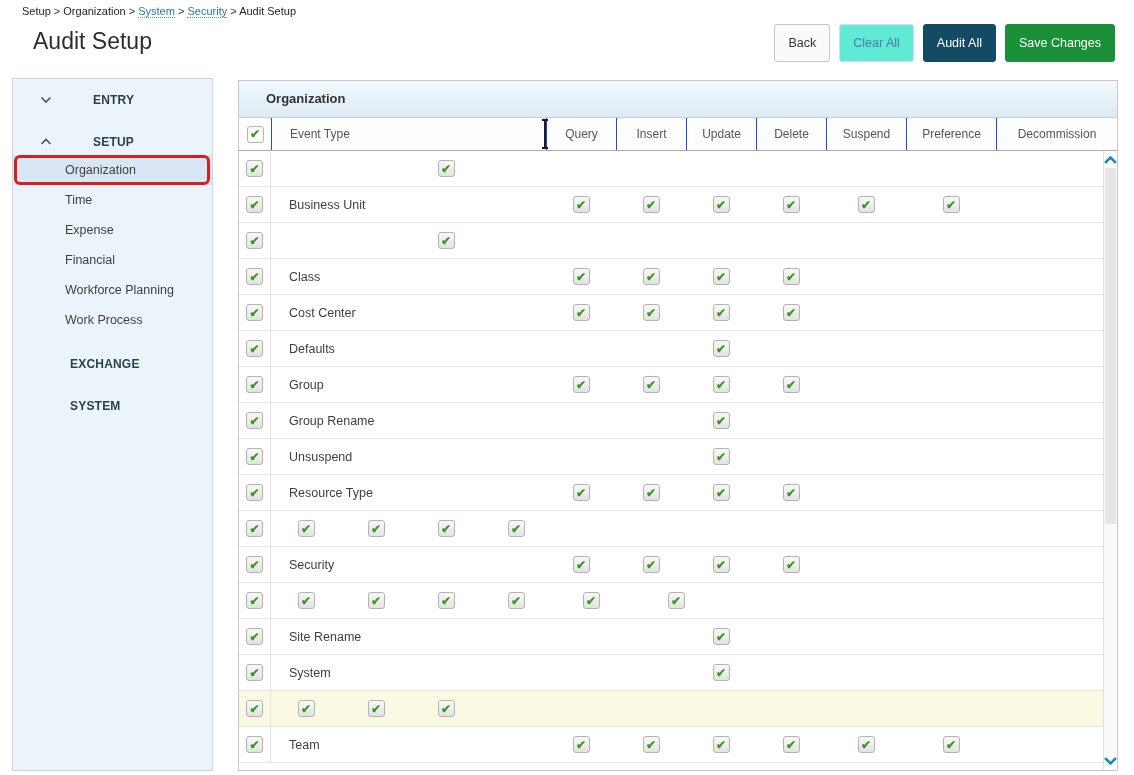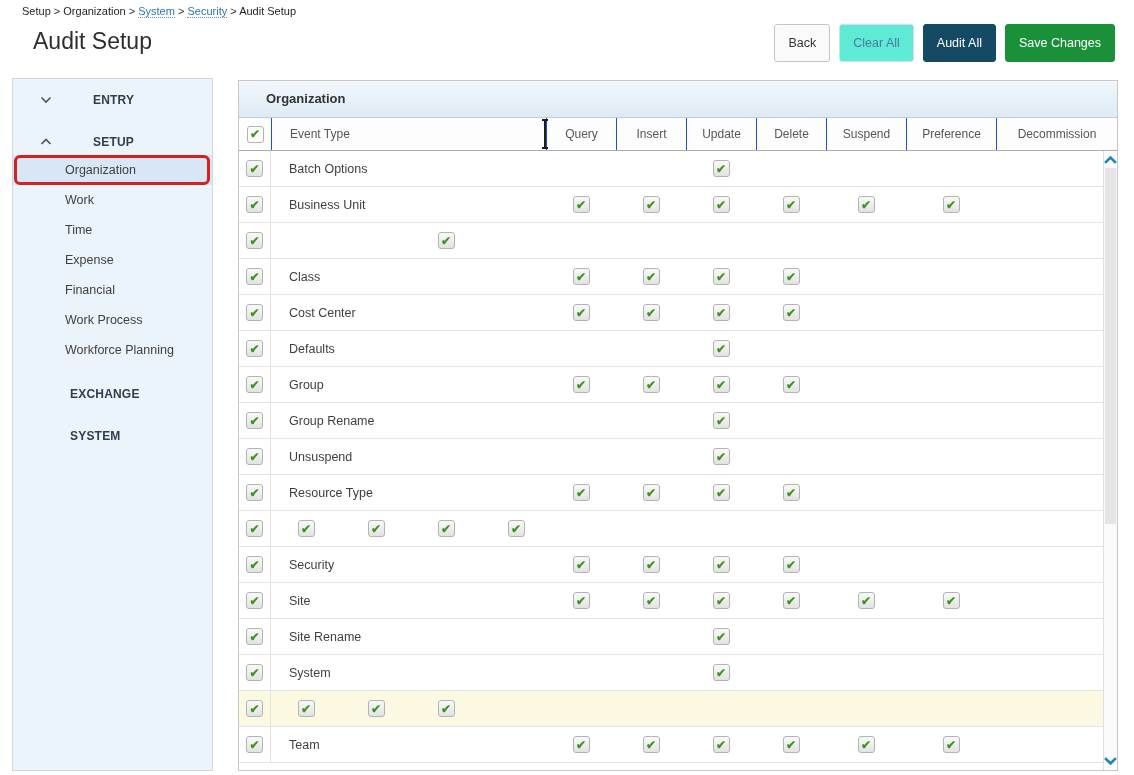--- a/index.html
+++ b/index.html
@@ -104,26 +104,25 @@
       </div>
       <div class="section-row">
         <span class="chev">
           <svg width="12" height="8" viewBox="0 0 12 8">
             <polyline points="1.5,6 6,1.5 10.5,6" fill="none" stroke="#44566b" stroke-width="1.6"></polyline>
           </svg>
         </span>
         <span class="section-label">SETUP</span>
       </div>
       <div class="child selected"><span class="child-label">Organization</span><div class="annotation"></div></div>
-      <div class="child"><span class="child-label">Work</span></div>
       <div class="child"><span class="child-label">Time</span></div>
       <div class="child"><span class="child-label">Expense</span></div>
       <div class="child"><span class="child-label">Financial</span></div>
+      <div class="child"><span class="child-label">Workforce Planning</span></div>
       <div class="child"><span class="child-label">Work Process</span></div>
-      <div class="child"><span class="child-label">Workforce Planning</span></div>
       <div class="section-row">
         <span class="section-label">EXCHANGE</span>
       </div>
       <div class="section-row">
         <span class="section-label">SYSTEM</span>
       </div>
     </aside>
 
   <section class="panel">
     <div class="panel-header">Organization</div>
@@ -144,21 +143,20 @@
         <div class="th" style="flex: 1 1 0%;">Decommission</div>
         <div class="ibeam"></div>
     </div>
     <div class="tbody">
         <div class="row">
           <div class="cell-select">
             <span class="cb">
               <span class="tick">✔</span>
             </span>
           </div>
-          <div class="cell-event">Batch Options</div>
           <div class="cell-action" style="width: 70px;"></div>
           <div class="cell-action" style="width: 70px;"></div>
           <div class="cell-action" style="width: 70px;">
             <span class="cb">
               <span class="tick">✔</span>
             </span>
           </div>
           <div class="cell-action" style="width: 70px;"></div>
           <div class="cell-action" style="width: 80px;"></div>
           <div class="cell-action" style="width: 90px;"></div>
@@ -462,21 +460,20 @@
           <div class="cell-action" style="width: 80px;"></div>
           <div class="cell-action" style="width: 90px;"></div>
           <div class="cell-action" style="flex: 1 1 0%;"></div>
         </div>
         <div class="row">
           <div class="cell-select">
             <span class="cb">
               <span class="tick">✔</span>
             </span>
           </div>
-          <div class="cell-event">Site</div>
           <div class="cell-action" style="width: 70px;">
             <span class="cb">
               <span class="tick">✔</span>
             </span>
           </div>
           <div class="cell-action" style="width: 70px;">
             <span class="cb">
               <span class="tick">✔</span>
             </span>
           </div>

